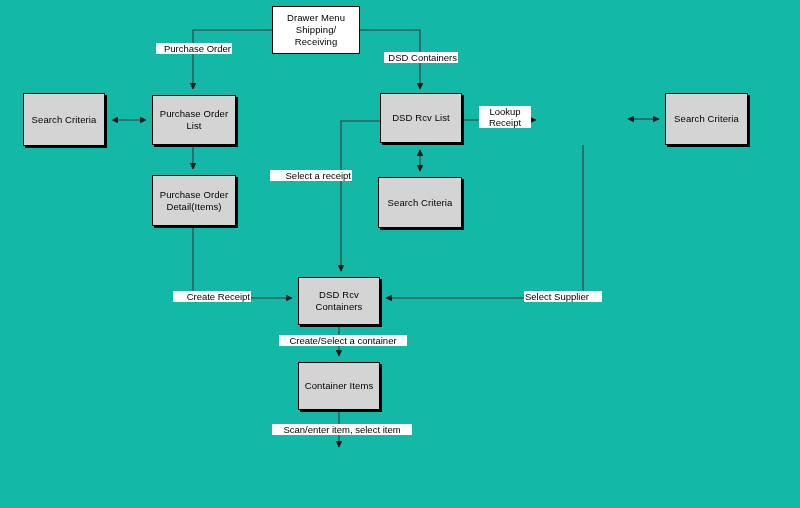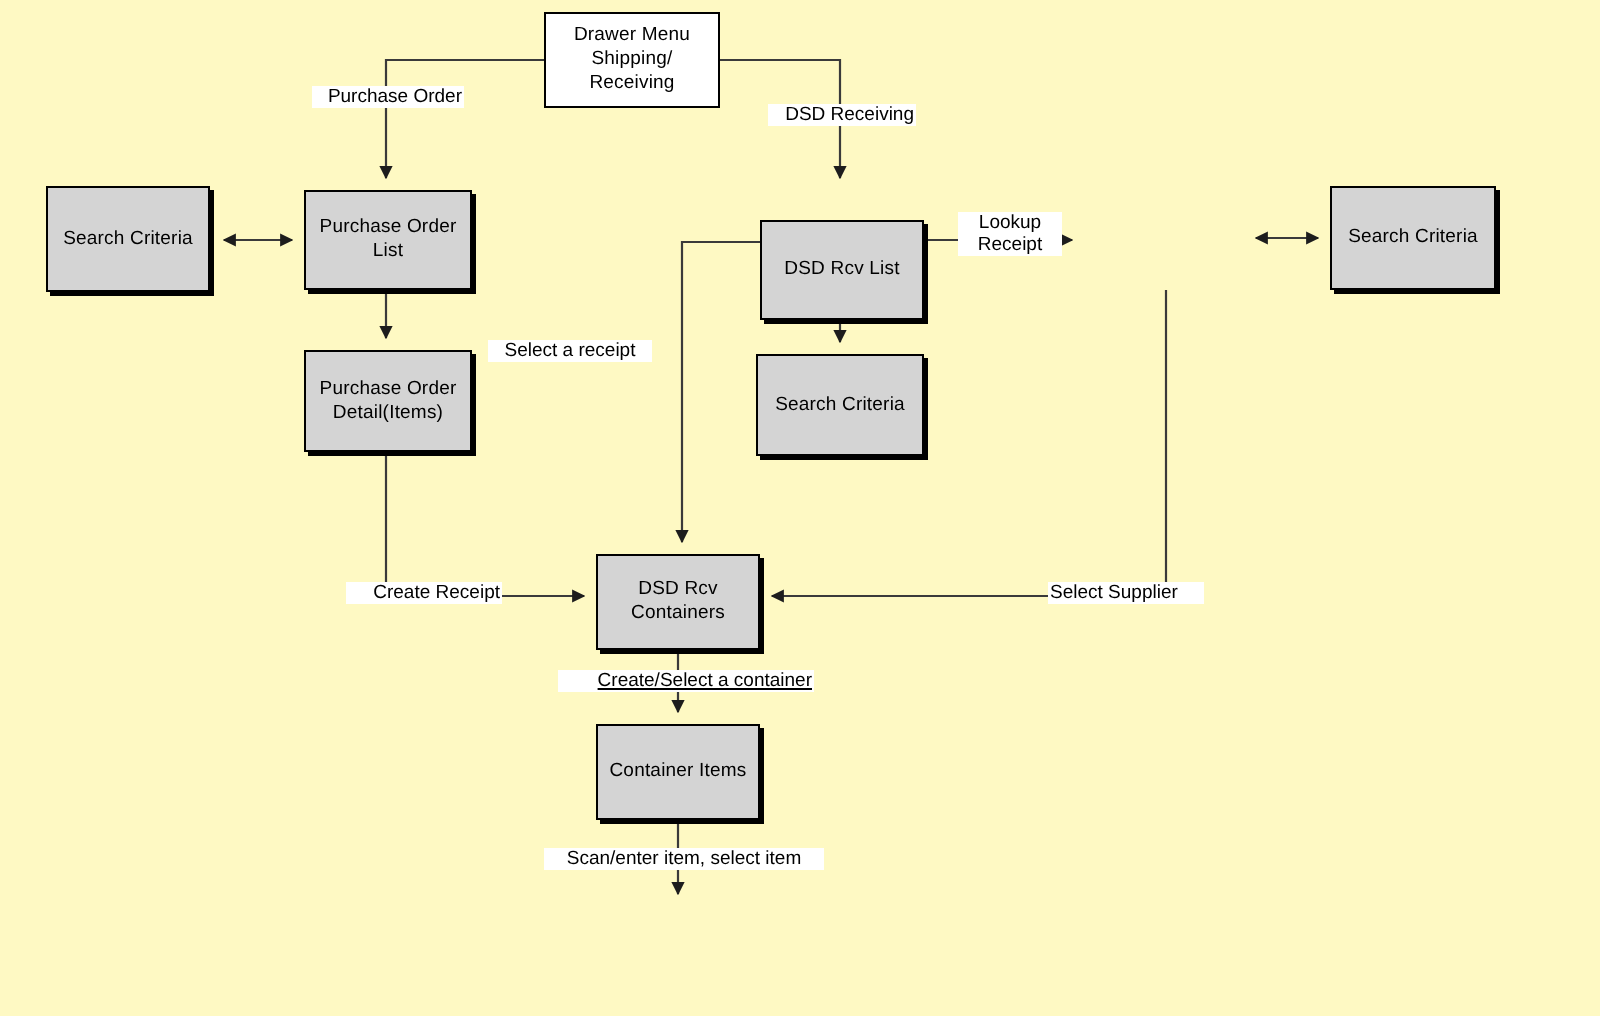--- a/index.html
+++ b/index.html
@@ -4,21 +4,21 @@
 <style>
   html, body {
     margin: 0;
     padding: 0;
     background: #ffffff;
   }
   #canvas {
     position: relative;
     width: 800px;
     height: 508px;
-    background: #fef9c3;
+    background: #14b8a6;
     overflow: hidden;
     font-family: "Liberation Sans", sans-serif;
   }
   #wires {
     position: absolute;
     left: 0;
     top: 0;
     width: 800px;
     height: 508px;
   }
@@ -106,21 +106,21 @@
   <div class="node" style="left:152px; top:95px; width:84px; height:50px;">
     <span>Purchase Order
 List</span>
   </div>
 
   <div class="node" style="left:152px; top:175px; width:84px; height:51px;">
     <span>Purchase Order
 Detail(Items)</span>
   </div>
 
-  <div class="node" style="left:380px; top:110px; width:82px; height:50px;">
+  <div class="node" style="left:380px; top:93px; width:82px; height:50px;">
     <span>DSD Rcv List</span>
   </div>
 
   <div class="node" style="left:378px; top:177px; width:84px; height:51px;">
     <span>Search Criteria</span>
   </div>
 
 
   <div class="node" style="left:665px; top:93px; width:83px; height:52px;">
     <span>Search Criteria</span>
@@ -131,28 +131,28 @@
 Containers</span>
   </div>
 
   <div class="node" style="left:298px; top:362px; width:82px; height:48px;">
     <span>Container Items</span>
   </div>
 
 
   <div class="edge-label" style="left:156px; top:43px; width:74px; text-align:right;">Purchase Order</div>
 
-  <div class="edge-label" style="left:384px; top:52px; width:72px; text-align:right;">DSD Receiving</div>
+  <div class="edge-label" style="left:384px; top:52px; width:72px; text-align:right;">DSD Containers</div>
 
   <div class="edge-label" style="left:479px; top:106px; width:50px; text-align:center;">Lookup
 Receipt</div>
 
-  <div class="edge-label" style="left:244px; top:170px; width:80px; ">Select a receipt</div>
+  <div class="edge-label" style="left:270px; top:170px; width:80px; text-align:right;">Select a receipt</div>
 
   <div class="edge-label" style="left:173px; top:291px; width:76px; text-align:right;">Create Receipt</div>
 
   <div class="edge-label" style="left:524px; top:291px; width:76px; text-align:left;">Select Supplier</div>
 
-  <div class="edge-label" style="left:279px; top:335px; width:126px; text-align:right;text-decoration:underline;">Create/Select a container</div>
+  <div class="edge-label" style="left:279px; top:335px; width:126px; text-align:center;">Create/Select a container</div>
 
   <div class="edge-label" style="left:272px; top:424px; width:138px; text-align:center;">Scan/enter item, select item</div>
 
 </div>
 
 </body></html>

